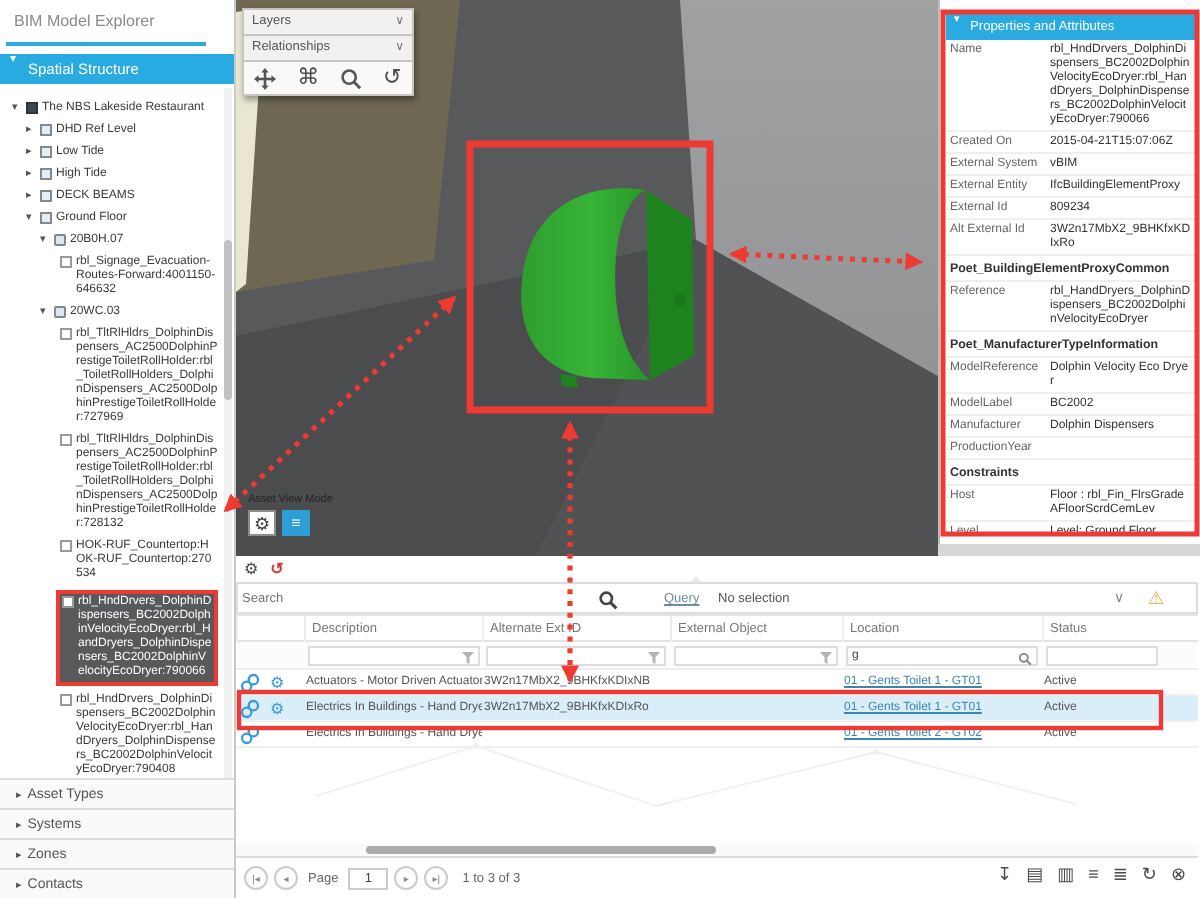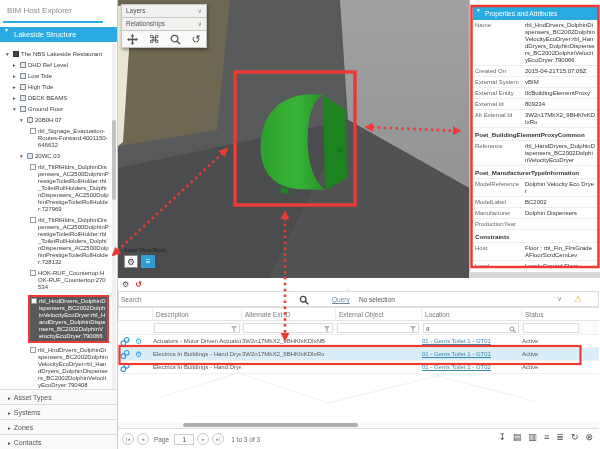--- a/index.html
+++ b/index.html
@@ -132,25 +132,25 @@
 
   
   #overlay { position:absolute; left:0; top:0; width:600px; height:449px; z-index:50; pointer-events:none; }
 </style>
 </head>
 <body>
 
 <div id="app">
 
   <div id="sidebar">
-    <div class="sb-title">BIM Host Explorer</div>
+    <div class="sb-title">BIM Model Explorer</div>
     <div class="sb-title-underline"></div>
     <div class="sb-spatial">
       <span class="tw">▾</span>
-      <span>Lakeside Structure</span>
+      <span>Spatial Structure</span>
     </div>
 
     <div class="sb-tree">
       <div class="trow d0">
         <span class="tw">▾</span>
         <span class="ti ti-bld"></span>
         <span class="tl">The NBS Lakeside Restaurant</span>
       </div>
       <div class="trow d1">
         <span class="tw">▸</span>

